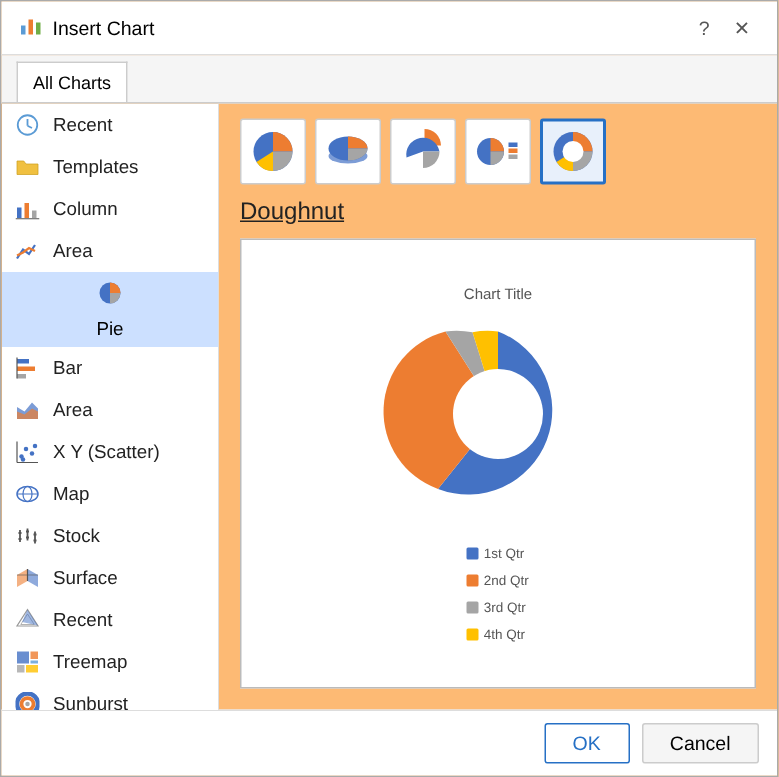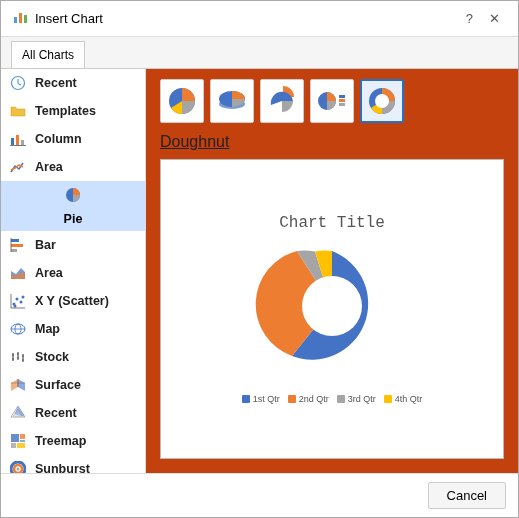--- a/index.html
+++ b/index.html
@@ -9,21 +9,21 @@
       background: #f0f0f0;
       display: flex;
       align-items: center;
       justify-content: center;
       width: 519px;
       height: 518px;
     }
     .dialog {
       width: 519px;
       height: 518px;
-      background: #c2410c;
+      background: #fdba74;
       border: 1px solid #aaa;
       display: flex;
       flex-direction: column;
       box-shadow: 2px 2px 8px rgba(0,0,0,0.3);
     }
     .title-bar {
       background: #fff;
       border-bottom: 1px solid #ddd;
       padding: 8px 12px;
       display: flex;
@@ -81,21 +81,20 @@
       background: #fff;
     }
     .sidebar-item {
       display: flex;
       align-items: center;
       gap: 8px;
       padding: 5px 8px;
       cursor: pointer;
       font-size: 12.5px;
       color: #222;
-      font-weight: bold;
     }
     .sidebar-item.active {
       background: #cce0ff;
       color: #000;
       flex-direction: column;
     }
     .sidebar-icon {
       width: 18px;
       height: 18px;
       display: flex;
@@ -171,32 +170,32 @@
     }
 
     
     .doughnut-wrapper {
       width: 100%;
       display: flex;
       flex-direction: column;
       align-items: center;
     }
     .chart-inner-title {
-      font-size: 16px;
+      font-size: 10px;
       color: #555;
       margin-bottom: 4px;
       align-self: center;
-      font-family: Liberation Mono, monospace;
     }
     .legend {
       display: flex;
       gap: 8px;
       margin-top: 18px;
       flex-wrap: wrap;
       justify-content: center;
+      flex-direction: column;
     }
     .legend-item {
       display: flex;
       align-items: center;
       gap: 3px;
       font-size: 9px;
       color: #555;
     }
     .legend-dot {
       width: 8px;
@@ -503,15 +502,16 @@
               <div class="legend-dot" style="background:#ffc000;"></div>
               <span>4th Qtr</span>
             </div>
           </div>
         </div>
       </div>
     </div>
   </div>
 
   <div class="footer">
+    <button class="footer-btn primary">OK</button>
     <button class="footer-btn">Cancel</button>
   </div>
 </div>
 
 </body></html>

